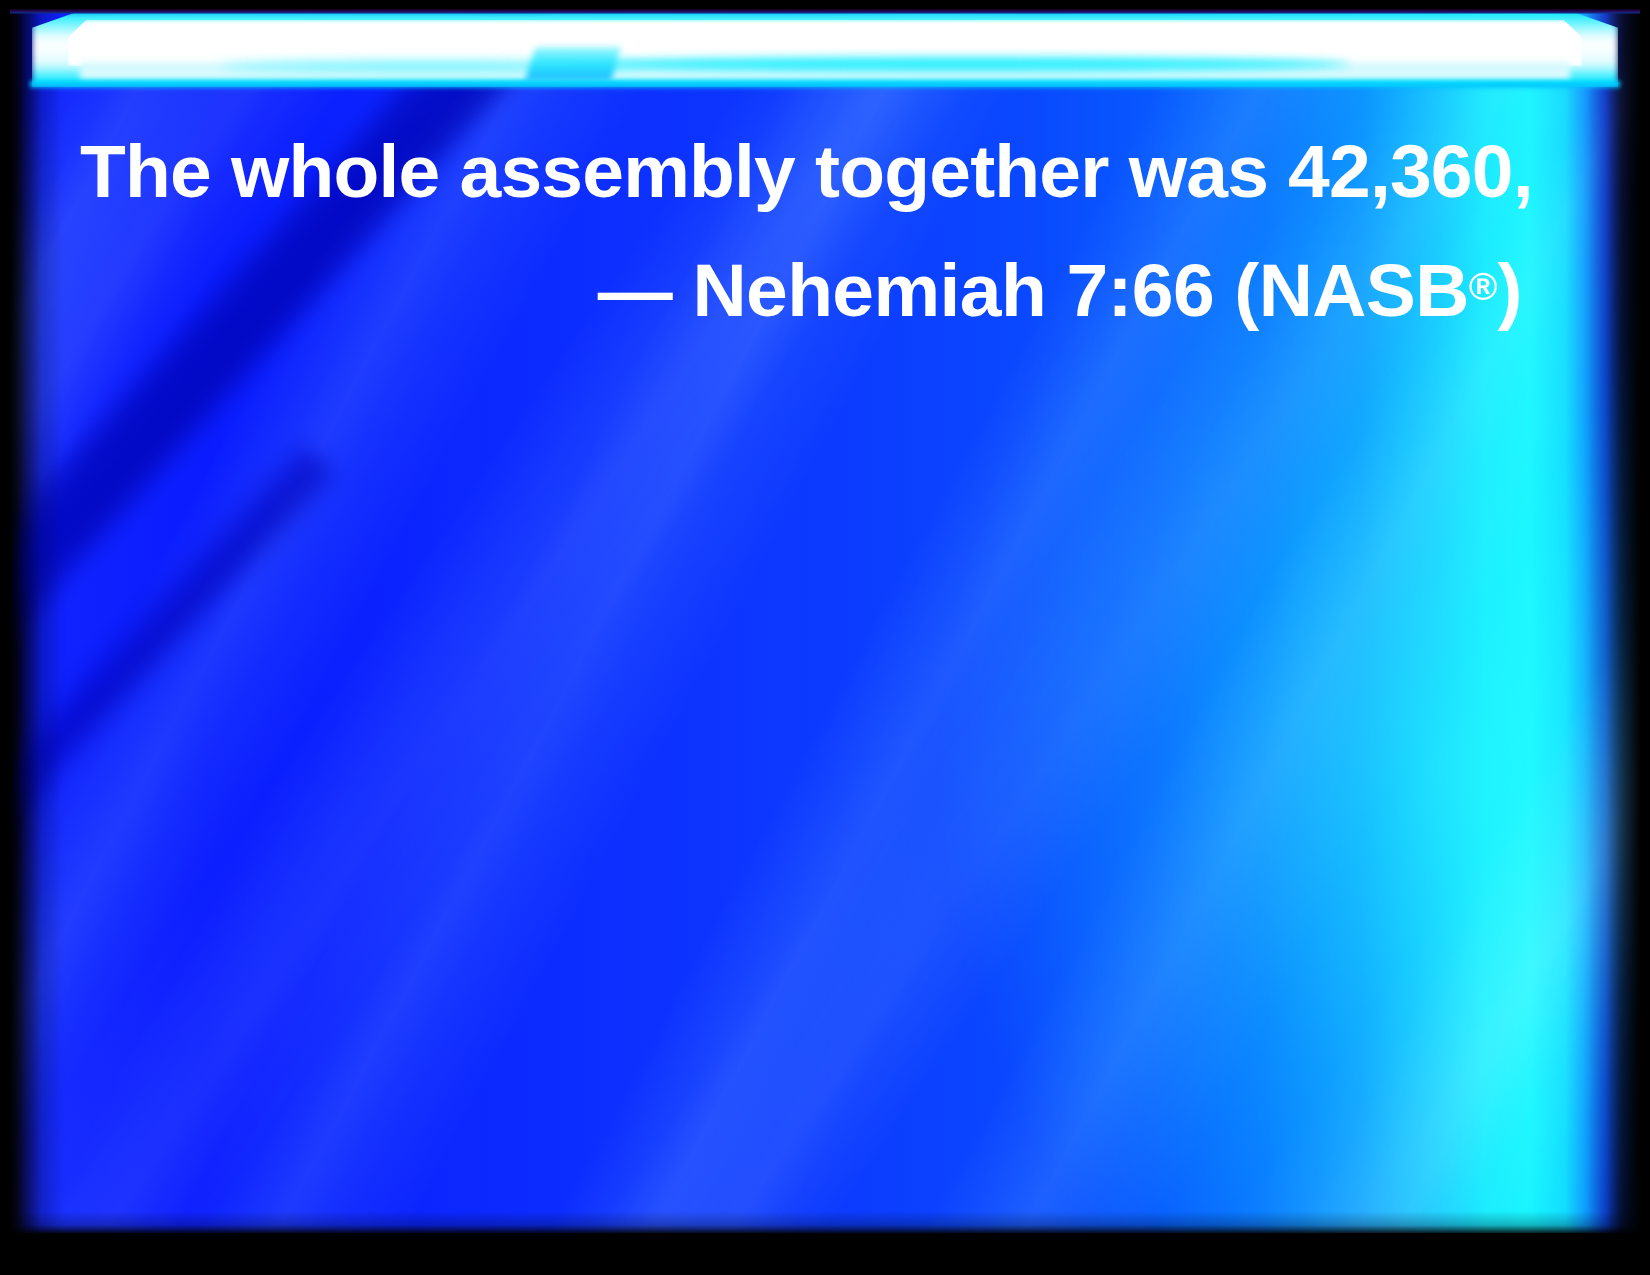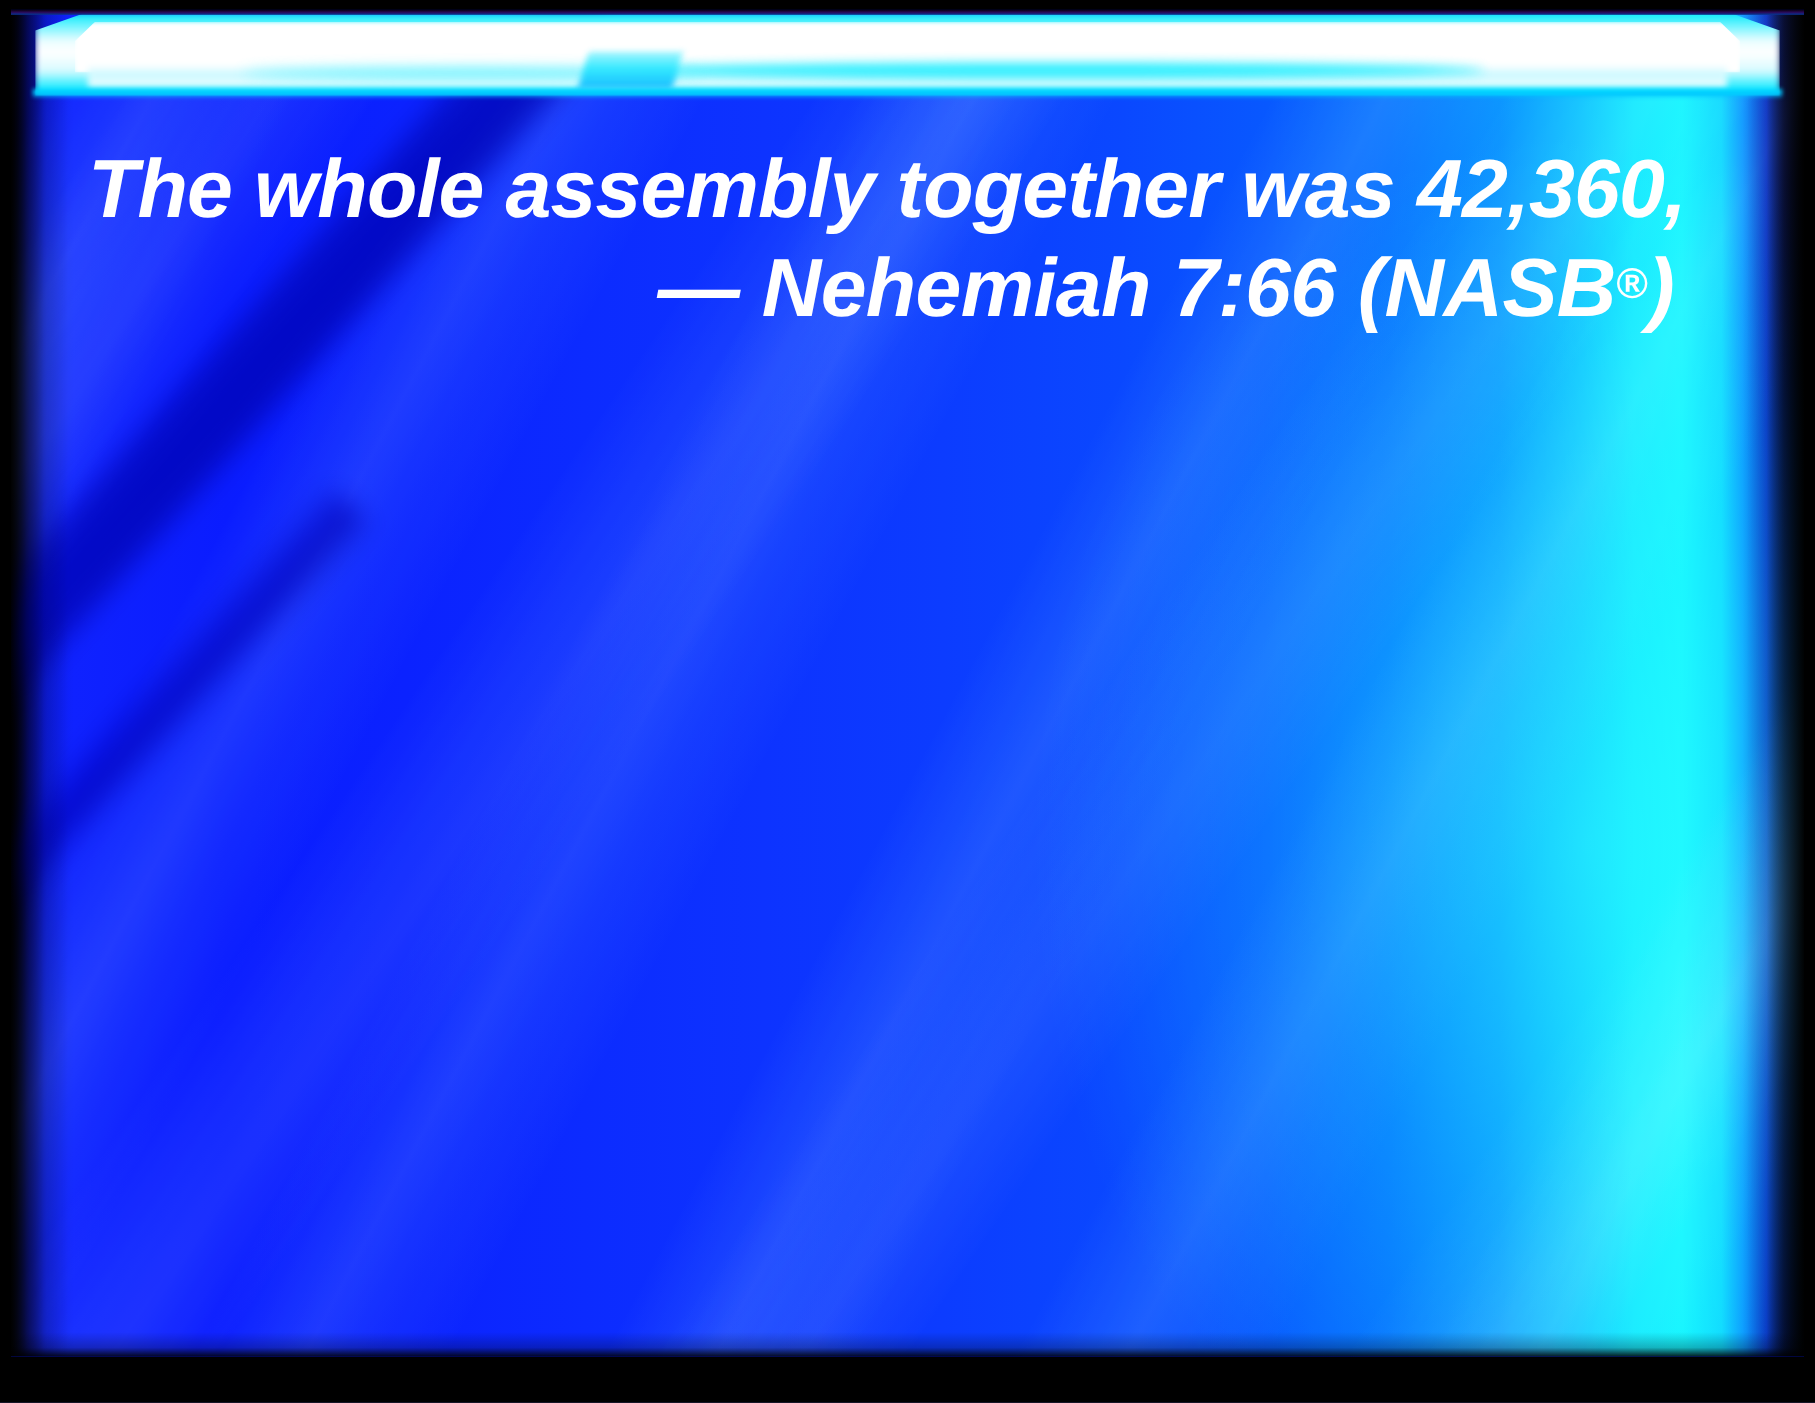--- a/index.html
+++ b/index.html
@@ -7,21 +7,20 @@
     padding: 0;
     background: #000;
   }
   #slide {
     position: relative;
     width: 1650px;
     height: 1275px;
     overflow: hidden;
     background: #000000;
     font-family: "Liberation Sans", sans-serif;
-    font-style: italic;
   }
 
   
   #matte {
     position: absolute;
     inset: 0;
     background: #000000;
   }
 
   
@@ -275,21 +274,21 @@
     text-align: right;
     color: #ffffff;
     font-weight: bold;
     font-size: 75px;
     line-height: 88px;
     letter-spacing: -0.5px;
     white-space: nowrap;
   }
   .verse-line { display: block; }
   #verse-line-1 { letter-spacing: -0.8px; }
-  #verse-line-2 { letter-spacing: -0.6px; }
+  #verse-line-2 { letter-spacing: -0.6px; margin-top: 28px; }
   .reg-mark {
     font-size: 0.52em;
     vertical-align: 0.42em;
     letter-spacing: 0;
   }
 </style>
 </head>
 <body>
 
 <div id="slide">

